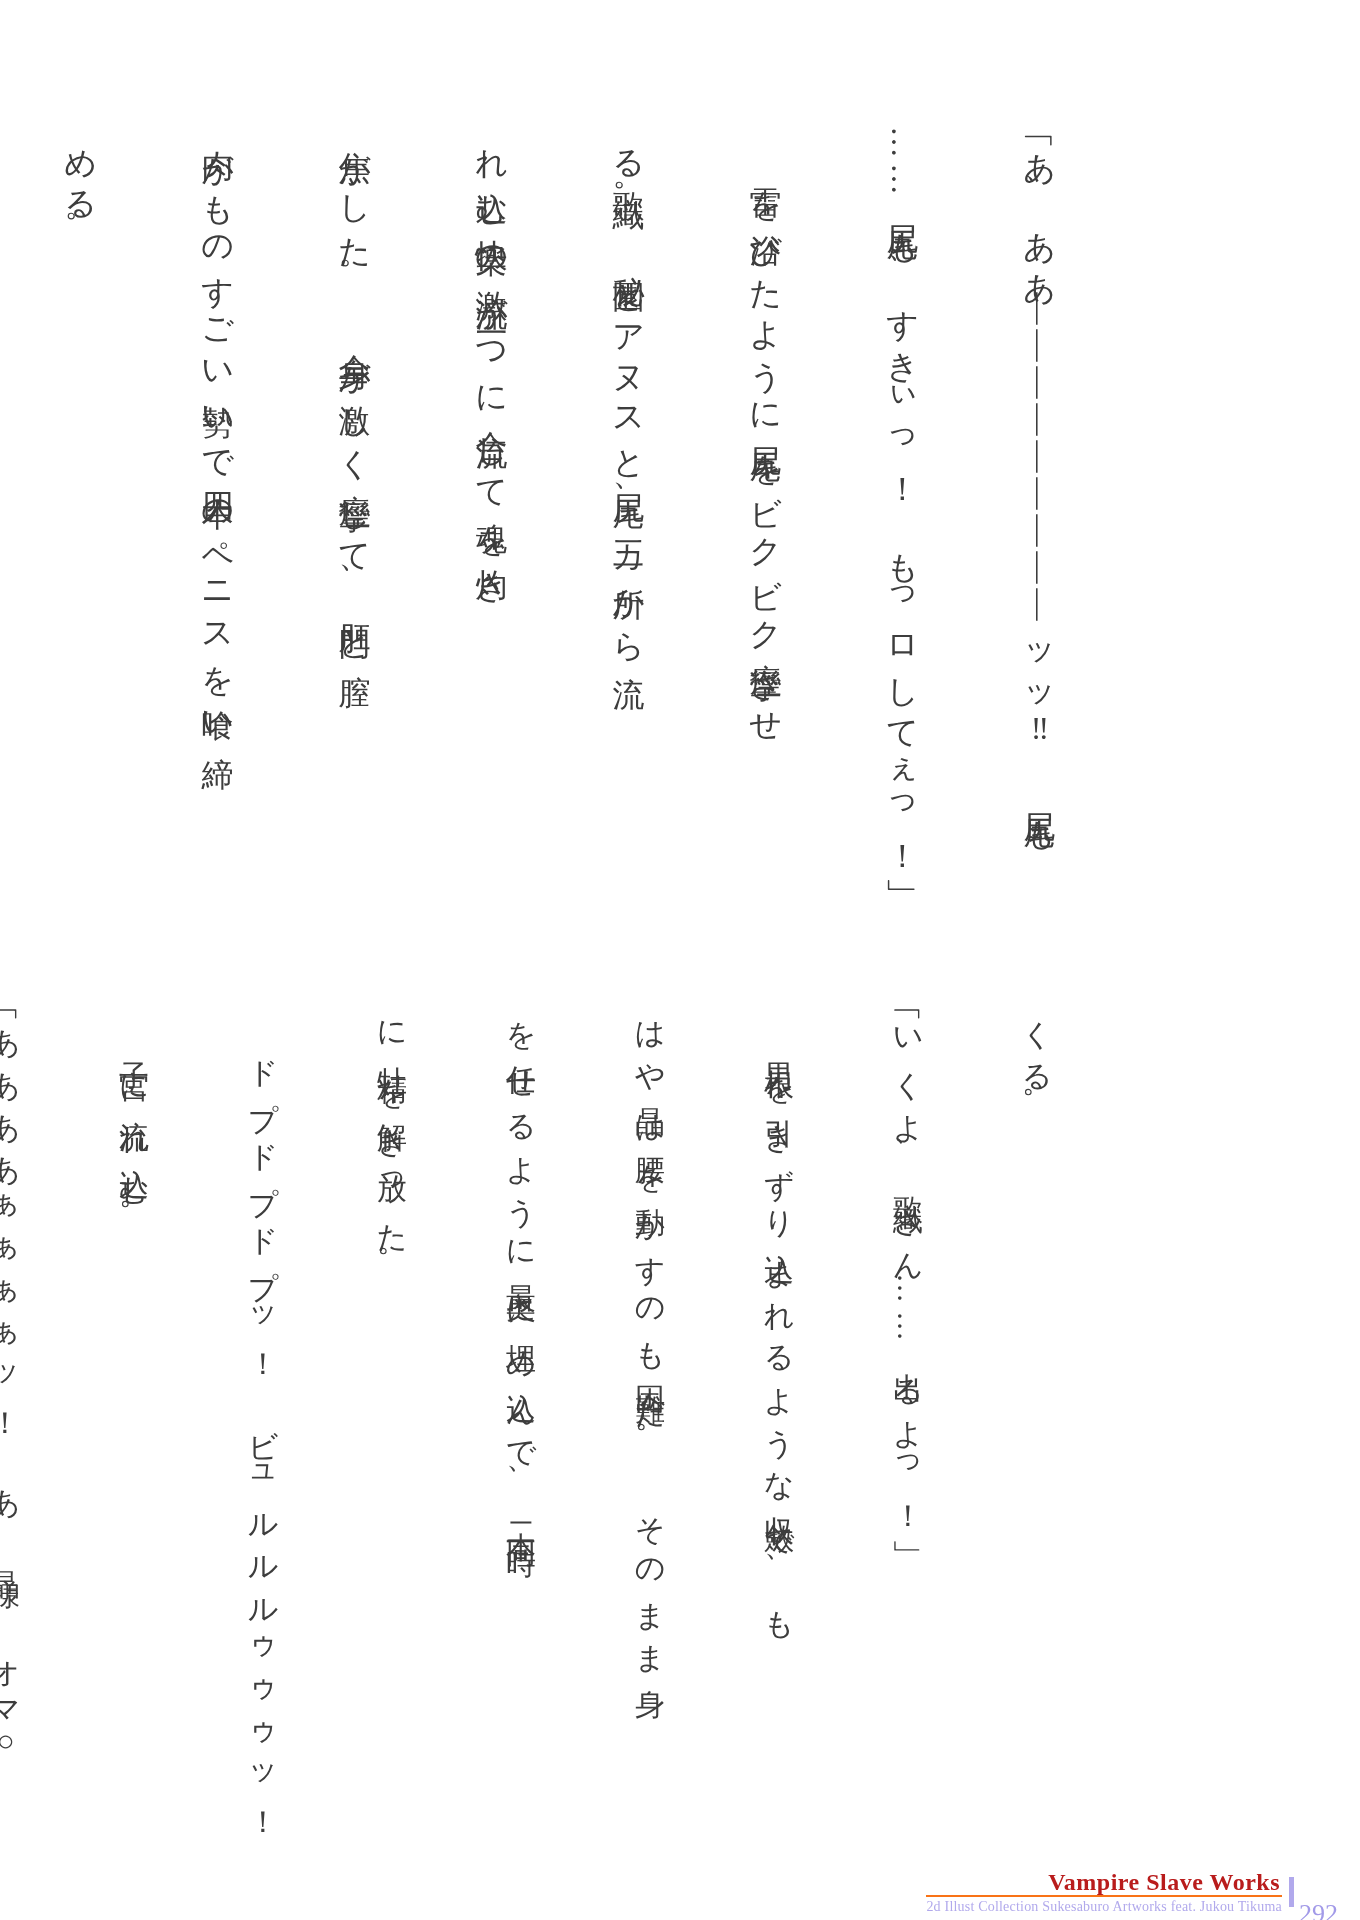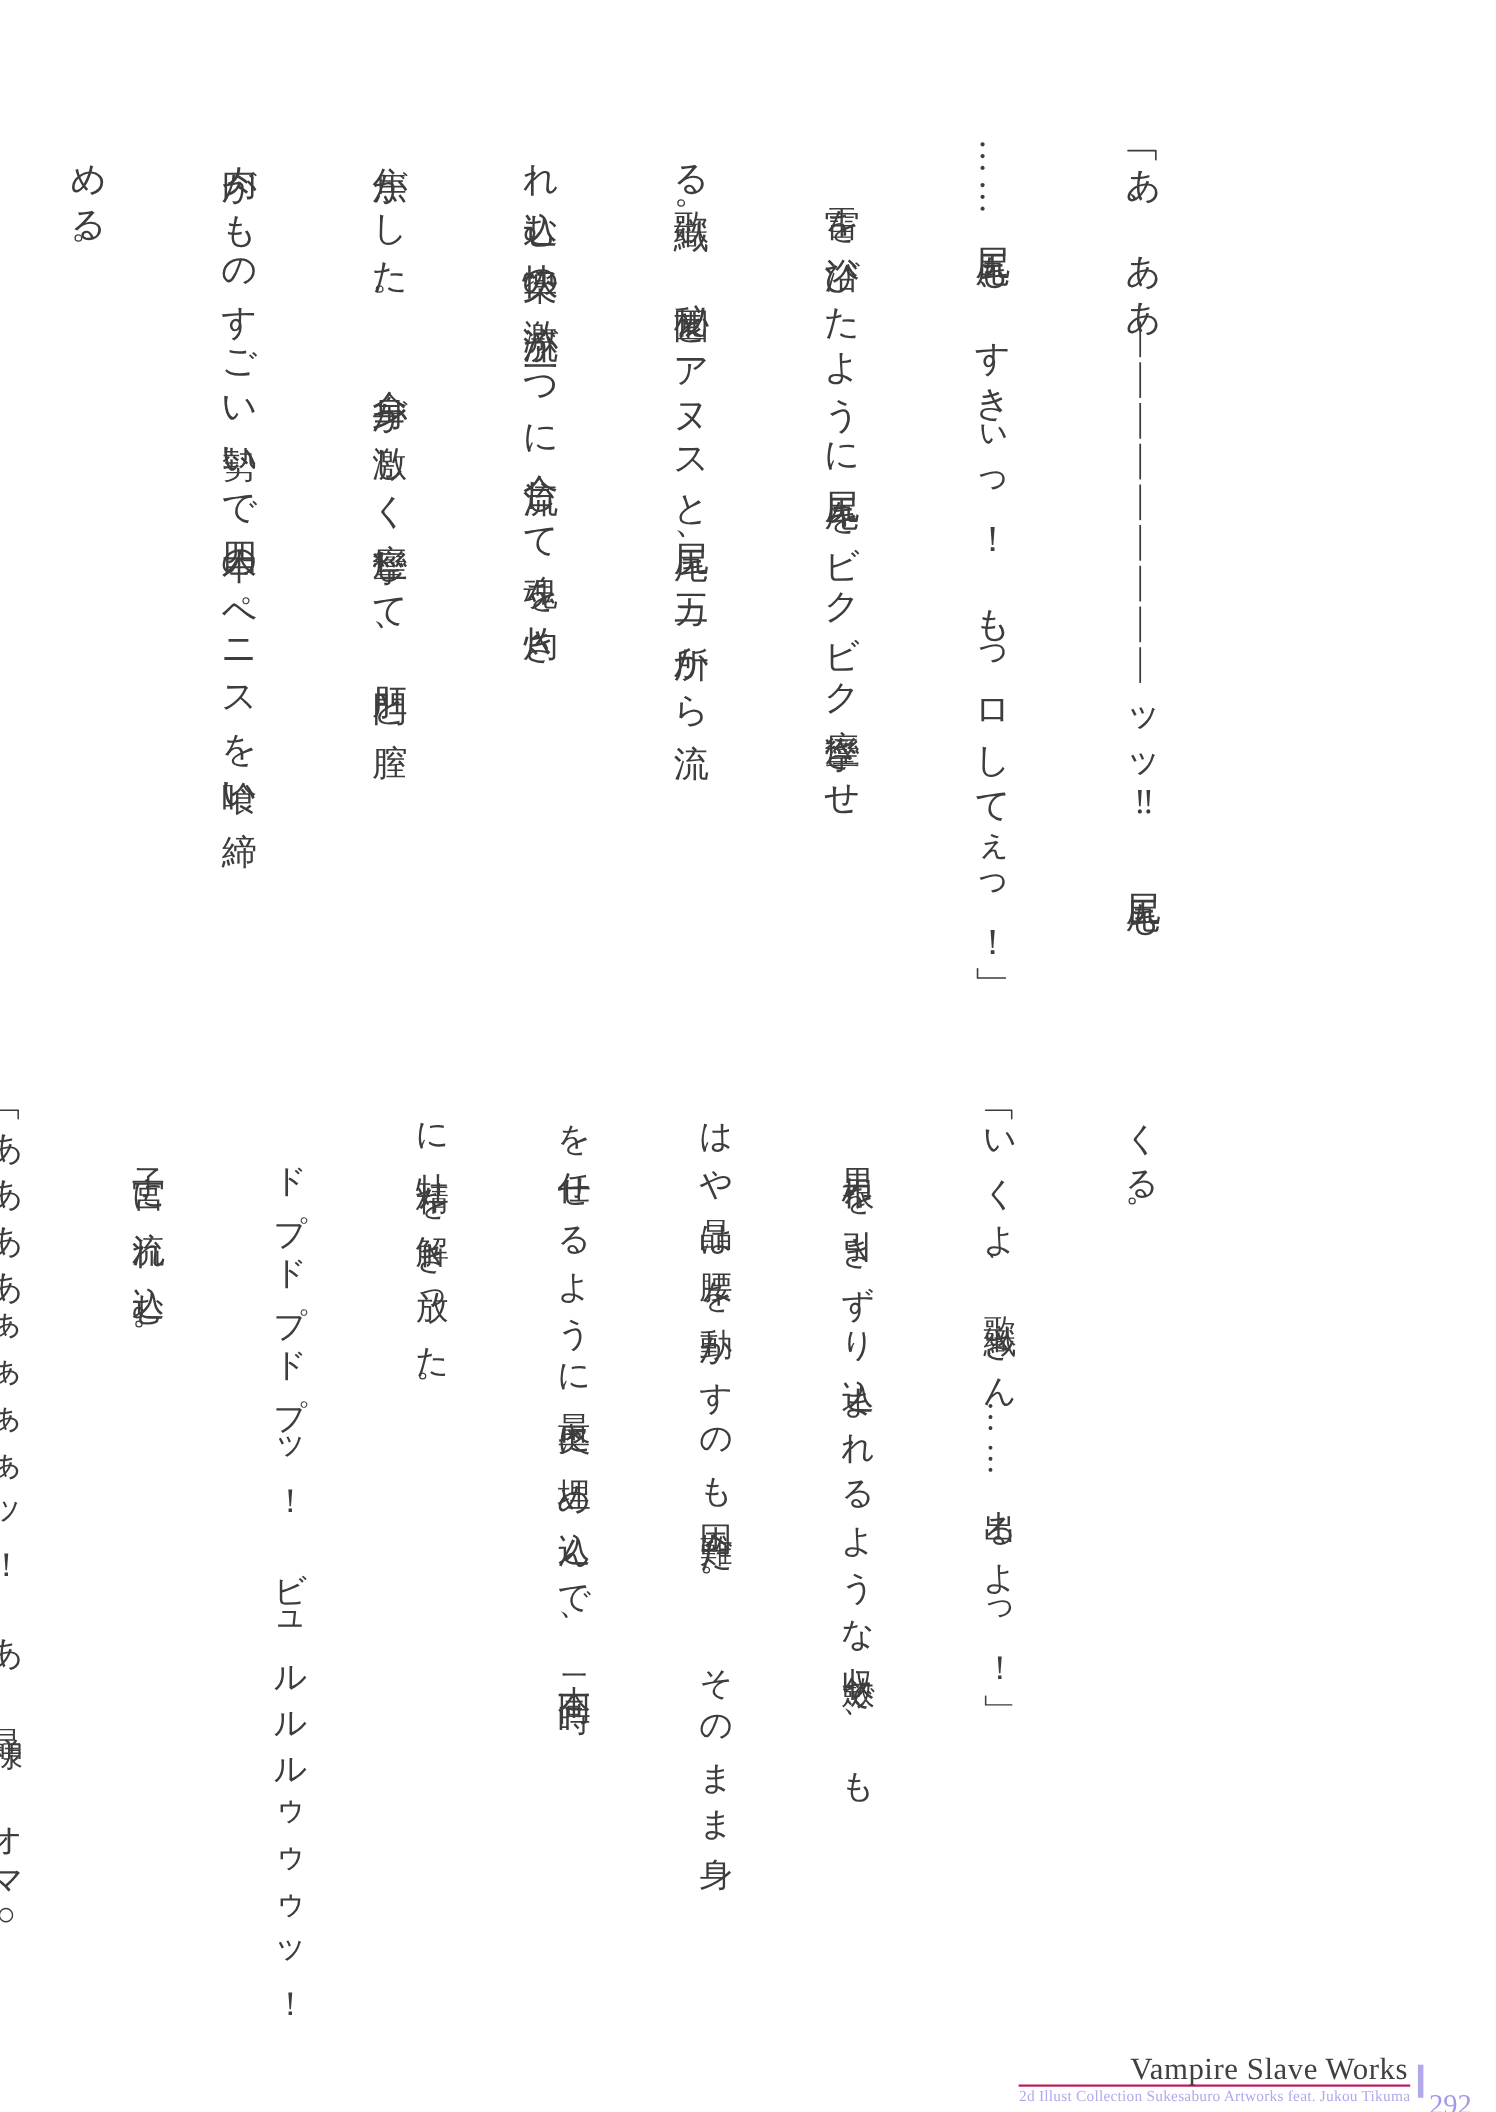--- a/index.html
+++ b/index.html
@@ -37,30 +37,30 @@
 
   
   .footer {
     position: absolute;
     right: 22px; top: 1855px;
     display: flex;
     align-items: center;
   }
   .footer-titles { text-align: right; }
   .footer-series {
-    font-size: 28px; font-weight: normal;
-    color: #404040;
+    font-size: 24px; font-weight: bold;
+    color: #b91c1c;
     line-height: 24px;
     letter-spacing: 0.5px;
     padding: 0 2px 1px 0;
   }
   .footer-subtitle {
     font-size: 14px;
     color: #b1a9ec;
-    border-top: 2px solid #be185d;
+    border-top: 2px solid #f97316;
     padding-top: 2px;
     line-height: 16px;
     letter-spacing: 0.2px;
   }
   .footer-bar {
     width: 5px; height: 30px;
     background: #b1a9ec;
     margin-left: 7px;
     flex: none;
   }

